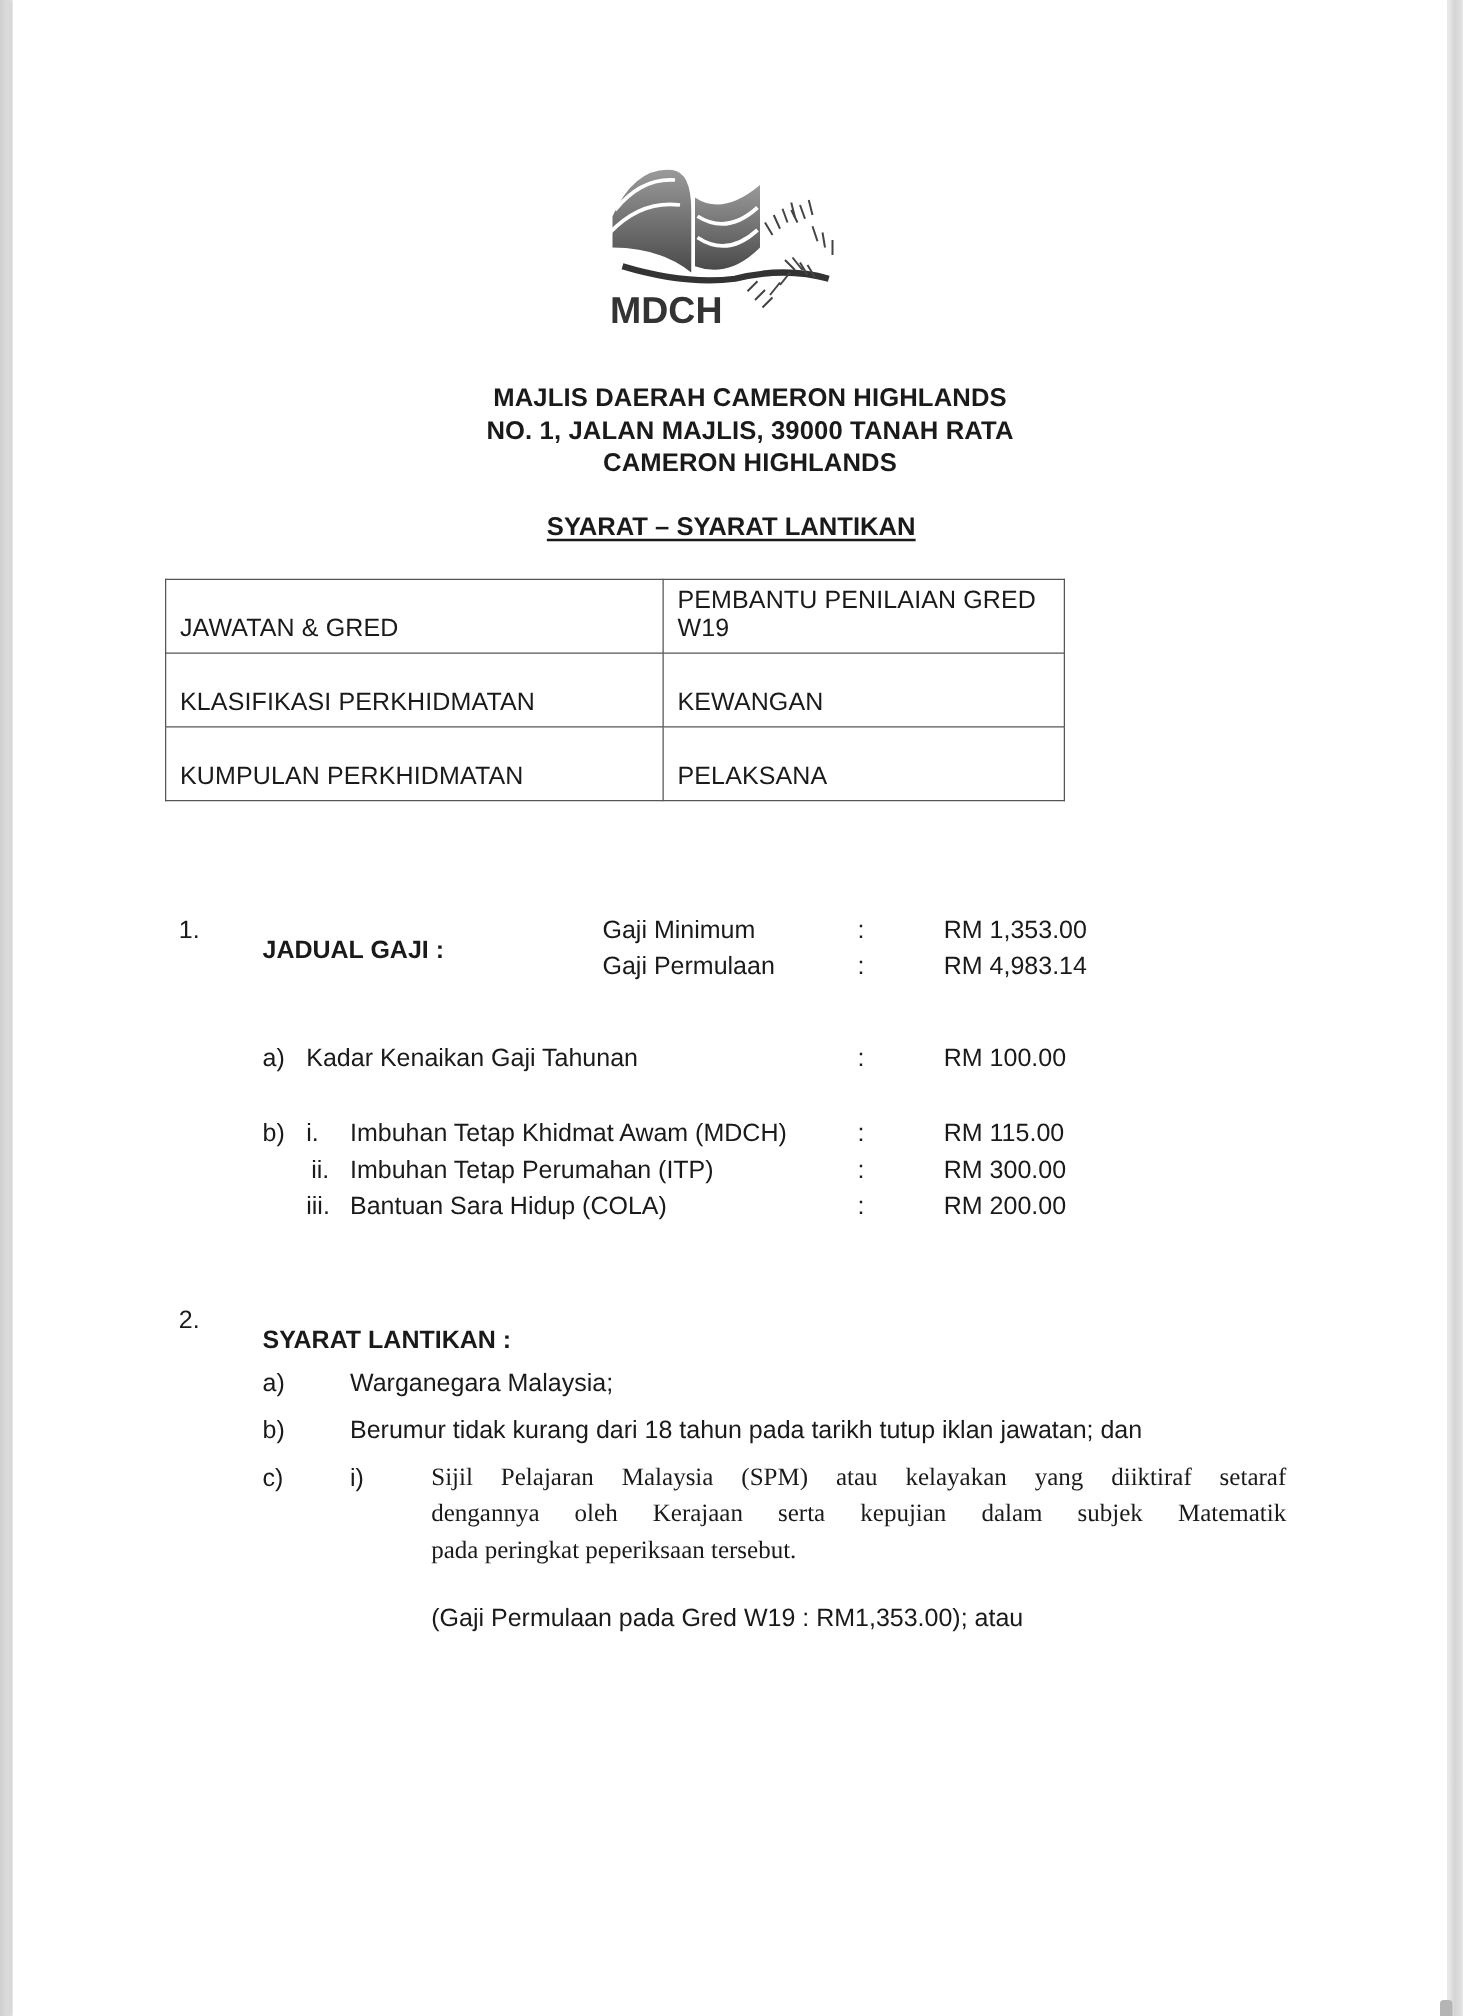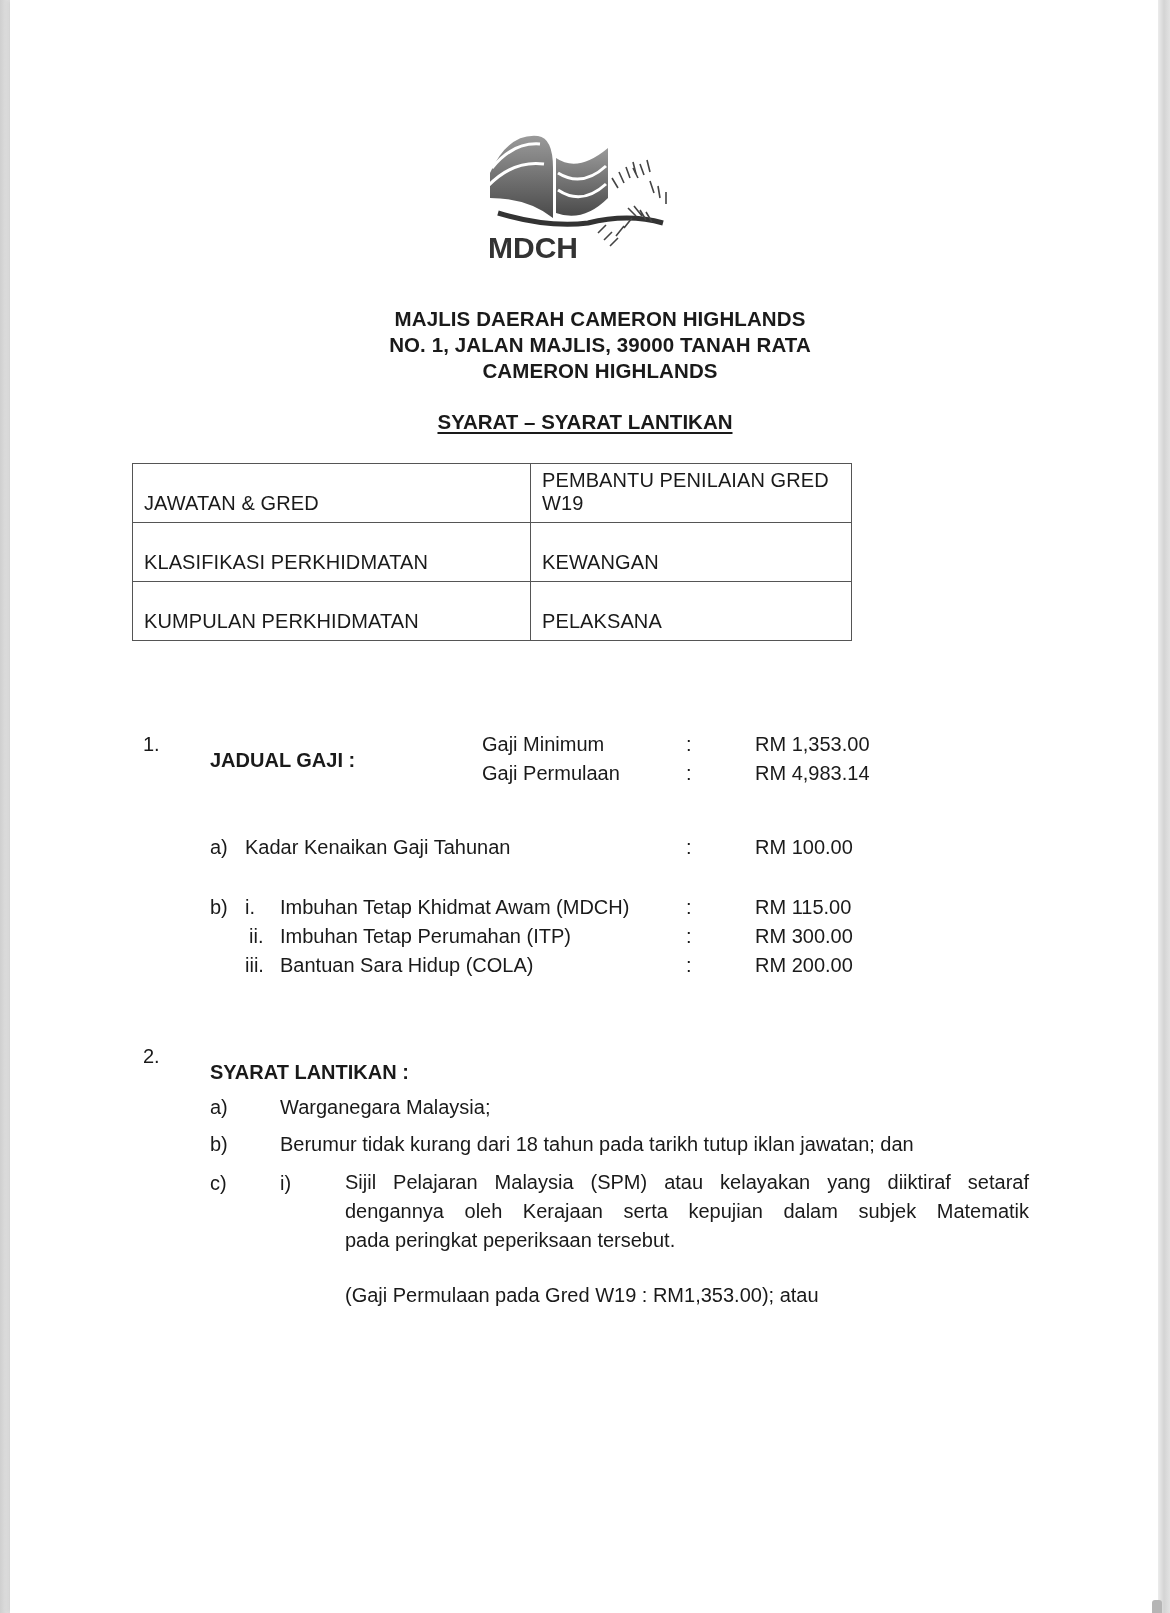--- a/index.html
+++ b/index.html
@@ -29,21 +29,21 @@
     }
     table.info td {
       border: 1.5px solid #555; height: 51px; vertical-align: bottom; padding: 0 8px 7px 11px;
       letter-spacing: 0.1px;
     }
     table.info td.k { width: 378px; }
 
     .t { position: absolute; font-size: 20px; white-space: nowrap; }
     .b { font-weight: bold; margin-top: 16px; }
     .para { position: absolute; left: 345px; width: 684px; font-size: 20px; line-height: 29px; text-align: justify; }
-    .para span { display: block; }
+    .para span { display: block; font-family: Liberation Serif, serif; }
     .para span.last { text-align-last: left; }
     .para span.j { text-align-last: justify; }
   </style>
 </head>
 <body>
 
 <div class="edge-left"></div>
 <div class="page"></div>
 <div class="edge-right"></div>
 <div class="scroll-thumb"></div>

